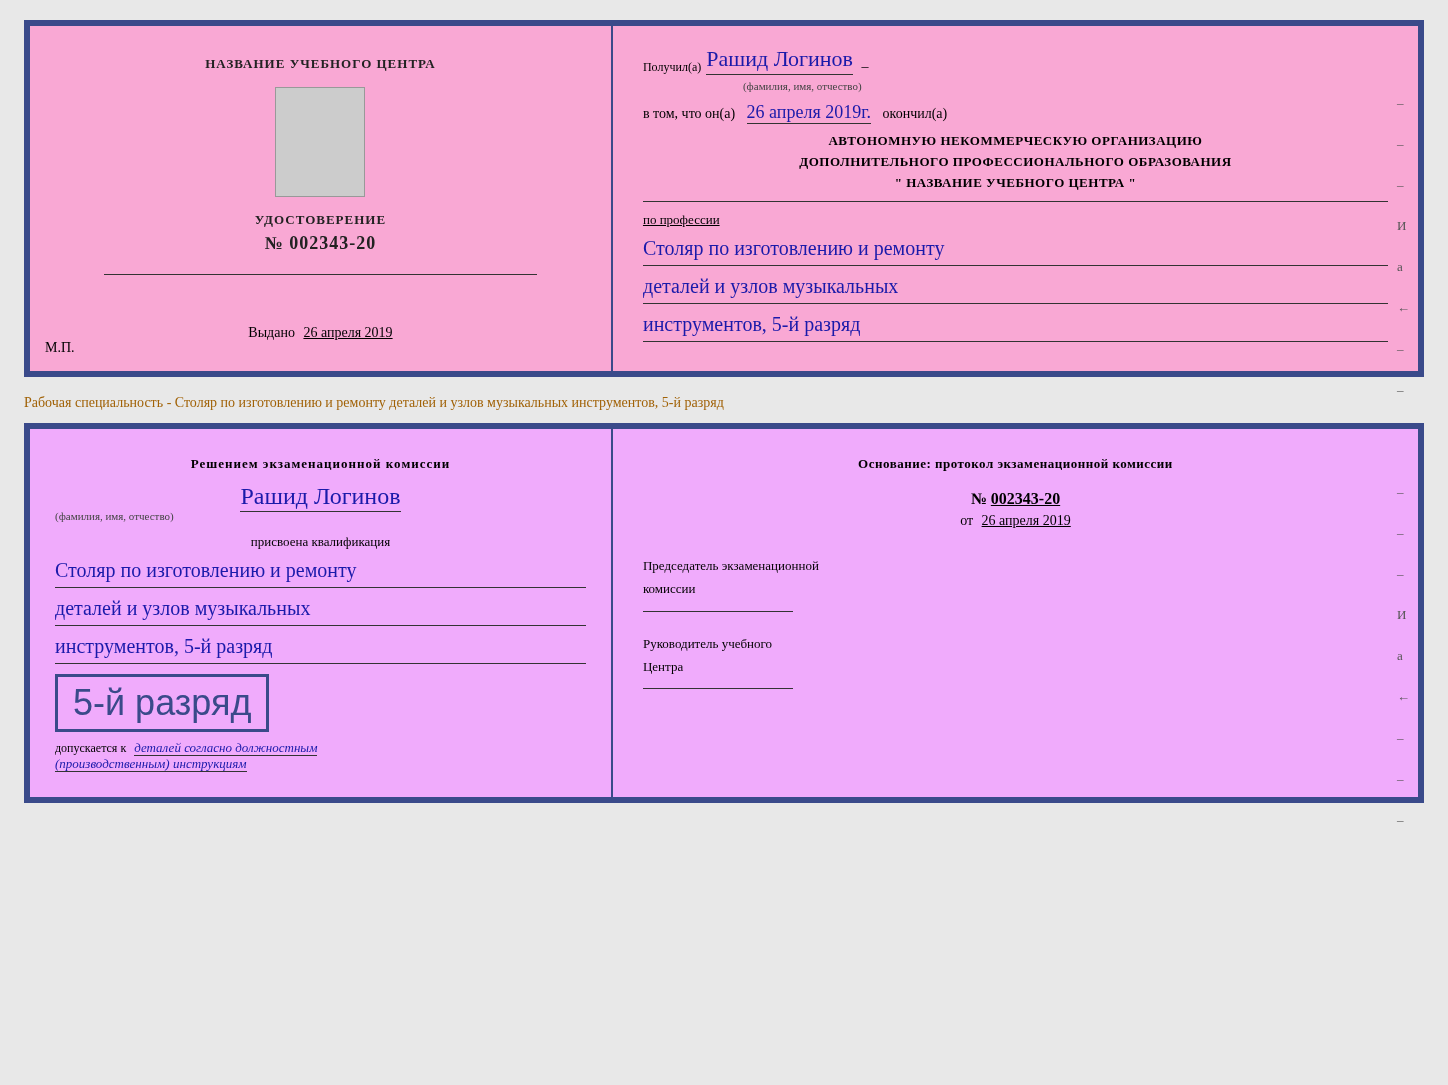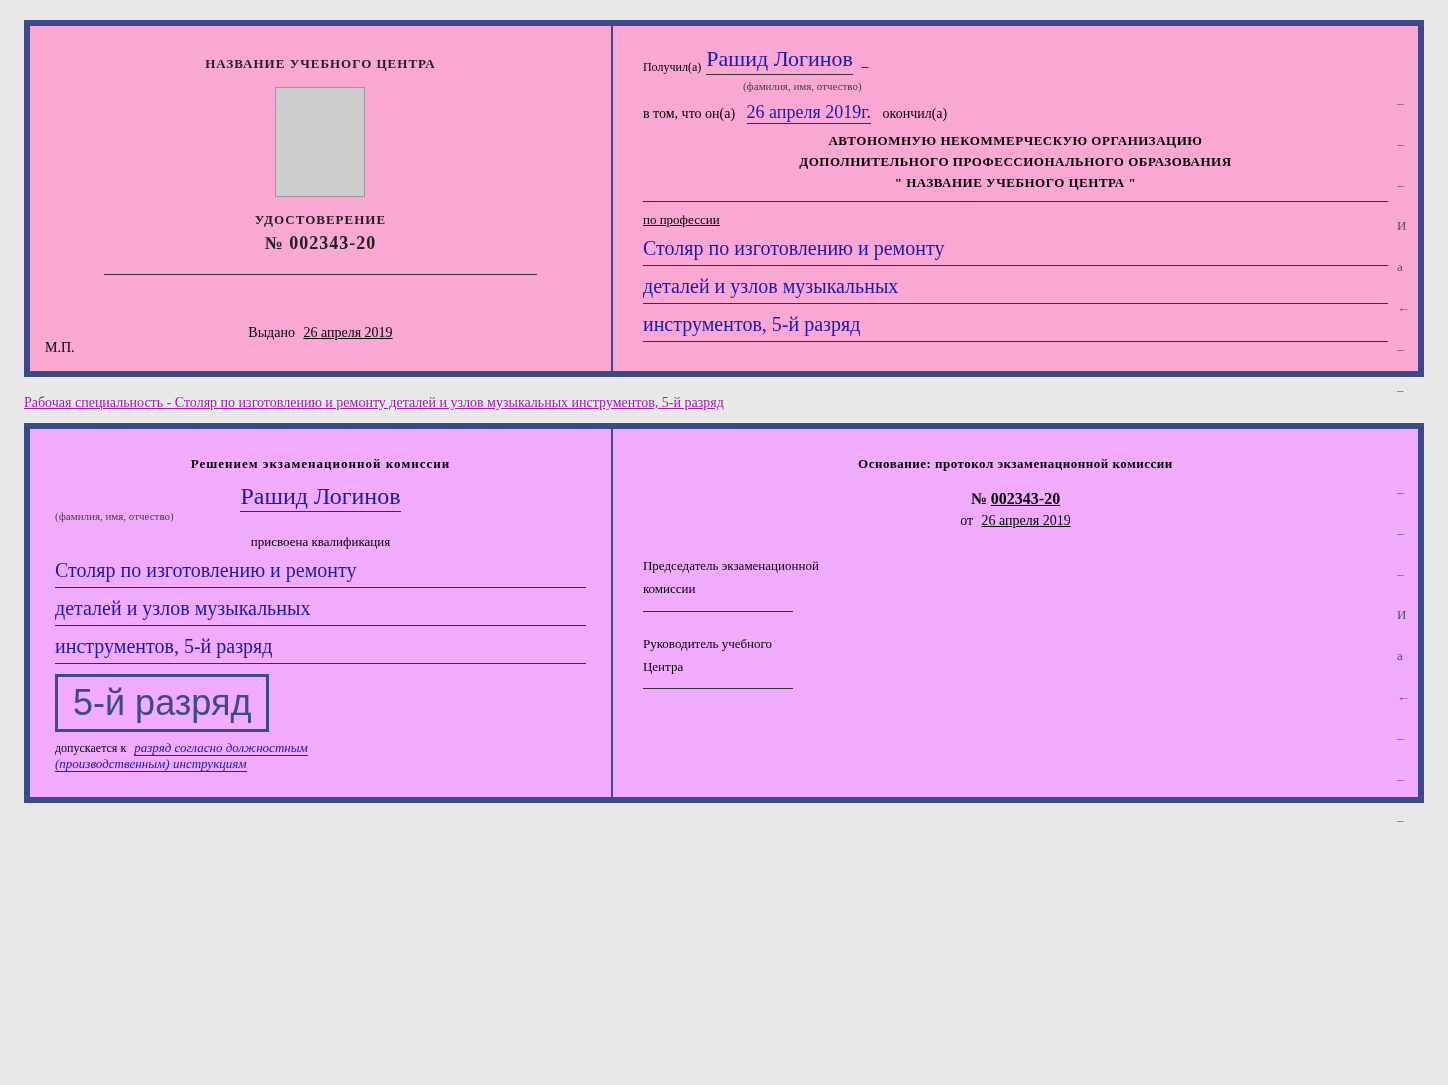--- a/index.html
+++ b/index.html
@@ -221,23 +221,22 @@
     }
 
     .signature-block {
       margin-top: 20px;
       font-size: 13px;
       line-height: 1.8;
     }
 
     .spec-label {
       font-size: 14px;
-      color: #a21caf;
+      color: #a16207;
       margin: 8px 0 2px;
-      text-decoration: underline;
     }
 
     .dash-item {
       color: #555;
       font-size: 13px;
     }
 
     .side-dashes-right {
       position: absolute;
       right: 8px;
@@ -331,21 +330,21 @@
       <span class="handwritten-line1">Столяр по изготовлению и ремонту</span>
       <span class="handwritten-line1">деталей и узлов музыкальных</span>
       <span class="handwritten-line1">инструментов, 5-й разряд</span>
 
       <div class="rank-box">
         <span class="rank-big">5-й разряд</span>
       </div>
 
       <p class="допускается">
         <span>допускается к</span>
-        <span class="italic-handwritten" style="margin-left:5px;">разряд согласно должностным</span>
+        <span class="italic-handwritten" style="margin-left:5px;">деталей согласно должностным</span>
         <br>
         <span class="italic-handwritten">(производственным) инструкциям</span>
       </p>
     </div>
 
     <div class="cert-bottom-right">
       <p class="basis-text">Основание: протокол экзаменационной комиссии</p>
 
       <p class="protocol-number">
         <span>№</span>

